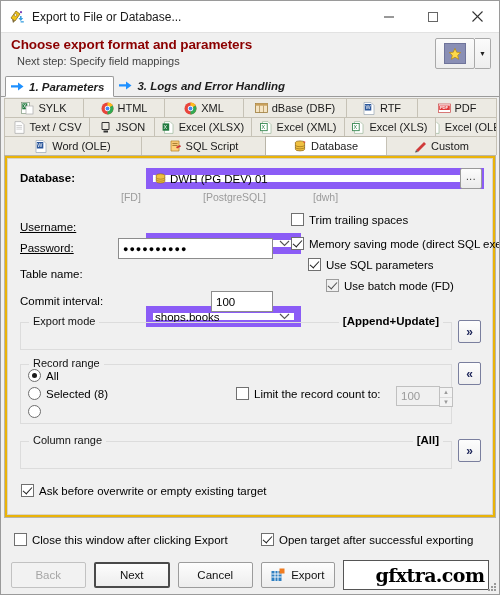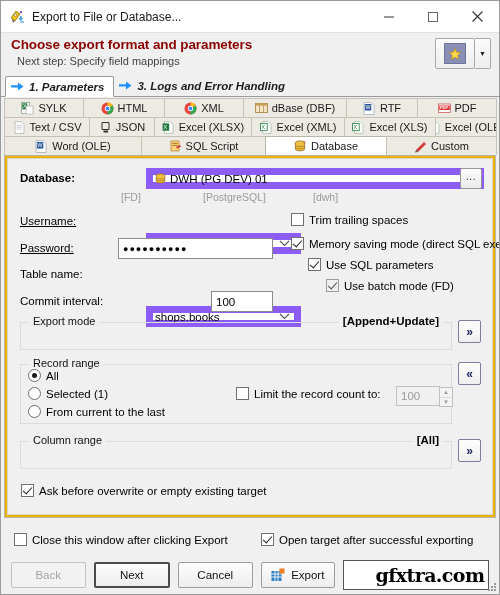--- a/index.html
+++ b/index.html
@@ -619,21 +619,21 @@
               <polyline points="1,1 5.5,5.5 10,1" fill="none" stroke="#555" stroke-width="1.1"></polyline>
             </svg>
         </span>
       </div>
       <div class="row ellipsis-btn" style="left:452px; top:9px;">...</div>
 
       <div class="row hint" style="left:113px; top:32px;">[FD]</div>
       <div class="row hint" style="left:195px; top:32px;">[PostgreSQL]</div>
       <div class="row hint" style="left:305px; top:32px;">[dwh]</div>
 
-      <div class="row lbl" style="left:12px; top:56px;">
+      <div class="row lbl" style="left:12px; top:62px;">
         <span class="u">Username:</span>
       </div>
       <div class="row combo" style="left:110px; top:53px; width:155px;">
         <span>dwh_editor</span>
         <span class="chev">
           <svg width="11" height="7" viewBox="0 0 11 7">
               <polyline points="1,1 5.5,5.5 10,1" fill="none" stroke="#555" stroke-width="1.1"></polyline>
             </svg>
         </span>
       </div>
@@ -683,25 +683,24 @@
         <span class="group-title">Record range</span>
       </div>
       <div class="chevbtn" style="left:450px; top:203px;">«</div>
 
       <div class="row cbrow" style="left:20px; top:210px;">
         <span class="rd checked"></span>
         <span>All</span>
       </div>
       <div class="row cbrow" style="left:20px; top:228px;">
         <span class="rd"></span>
-        <span>Selected (1)</span>
+        <span>Selected (8)</span>
       </div>
       <div class="row cbrow" style="left:20px; top:246px;">
         <span class="rd"></span>
-        <span>From current to the last</span>
       </div>
 
       <div class="row cbrow" style="left:228px; top:228px;">
         <span class="cb"></span>
         <span>Limit the record count to:</span>
       </div>
       <div class="spin" style="left:388px; top:227px;">
         <span>100</span>
         <span class="spin-btns">
           <div>▲</div>

